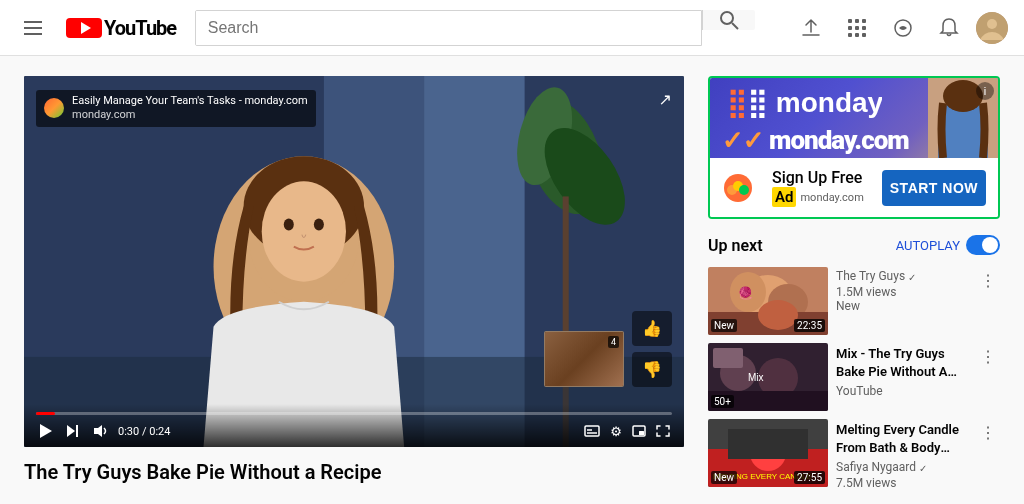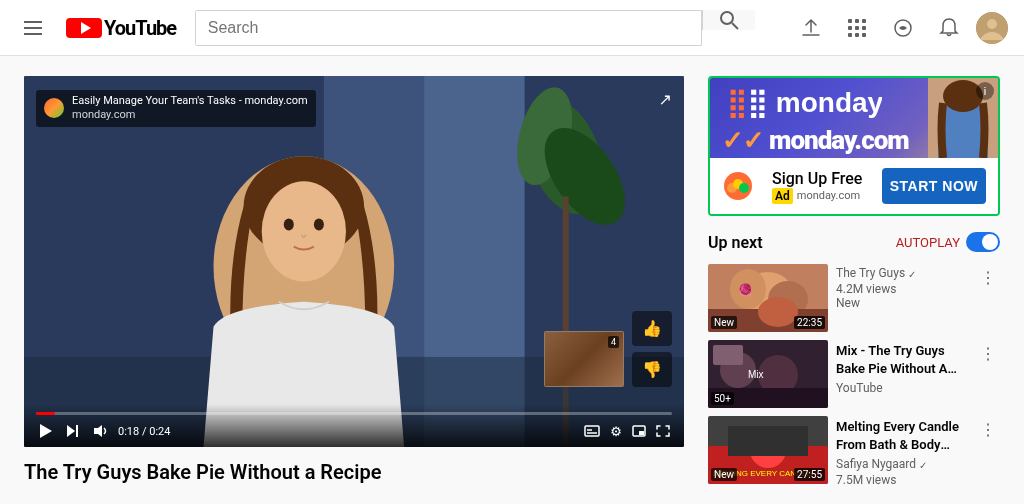--- a/index.html
+++ b/index.html
@@ -271,21 +271,21 @@
       background: #fff;
     }
     .ad-logo-icon {
       width: 32px;
       height: 32px;
       flex-shrink: 0;
     }
     .ad-text { flex: 1; }
     .ad-signup-text { font-size: 16px; font-weight: 500; color: #030303; }
     .ad-label-row { display: flex; align-items: center; gap: 4px; }
-    .ad-label { font-size: 12px; background: #ffd700; padding: 1px 3px; border-radius: 2px; color: #000; font-weight: 600; }
+    .ad-label { font-size: 15px; background: #ffd700; padding: 1px 3px; border-radius: 2px; color: #000; font-weight: 600; }
     .ad-domain { font-size: 11px; color: #606060; }
     .start-now-btn {
       background: #1565c0;
       color: #fff;
       border: none;
       padding: 10px 8px;
       border-radius: 4px;
       font-size: 14px;
       font-weight: 600;
       cursor: pointer;
@@ -294,21 +294,21 @@
     }
 
     
     .up-next-header {
       display: flex;
       align-items: center;
       justify-content: space-between;
       margin-bottom: 12px;
     }
     .up-next-title { font-size: 16px; font-weight: 600; color: #030303; }
-    .autoplay-label { font-size: 13px; color: #b91c1c; }
+    .autoplay-label { font-size: 13px; color: #1d4ed8; }
     .autoplay-toggle {
       display: inline-flex;
       align-items: center;
       gap: 6px;
     }
     .toggle-switch {
       width: 34px;
       height: 20px;
       background: #1a73e8;
       border-radius: 10px;
@@ -527,21 +527,21 @@
                 <rect x="10" y="1" width="2" height="12" fill="white"></rect>
               </svg>
           </button>
           <button class="ctrl-btn">
             <svg width="16" height="16" viewBox="0 0 16 16" fill="white">
                 <polygon points="2,5 6,5 10,2 10,14 6,11 2,11"></polygon>
                 <path d="M12 5 Q15 8 12 11" stroke="white" stroke-width="1.5" fill="none"></path>
               </svg>
           </button>
           <span class="time-display">
-            <span>0:18</span> / <span>0:24</span>
+            <span>0:30</span> / <span>0:24</span>
           </span>
           <div class="controls-right">
             <button class="ctrl-btn ctrl-btn-sm">
               <svg width="16" height="12" viewBox="0 0 16 12" fill="none">
                   <rect x="1" y="1" width="14" height="10" rx="1" stroke="white" stroke-width="1.5"></rect>
                   <line x1="3" y1="5" x2="8" y2="5" stroke="white" stroke-width="1.5"></line>
                   <line x1="3" y1="8" x2="13" y2="8" stroke="white" stroke-width="1.5"></line>
                 </svg>
             </button>
             <button class="ctrl-btn ctrl-btn-sm">⚙</button>
@@ -639,21 +639,21 @@
               <text x="30" y="30" fill="white" font-size="12" font-family="Arial">🧶</text>
             </svg>
       <span class="thumb-duration">22:35</span>
       <span class="thumb-badge">New</span>
     </div>
     <div class="card-info">
       <div class="card-channel">
         The Try Guys
         <span class="verified-icon">✓</span>
       </div>
-      <div class="card-meta">4.2M views</div>
+      <div class="card-meta">1.5M views</div>
       <div class="card-meta">New</div>
     </div>
     <div class="card-menu">⋮</div>
   </div>
         <div class="video-card">
     <div class="card-thumbnail">
       <svg width="120" height="68" viewBox="0 0 120 68">
               <rect width="120" height="68" fill="#302030"></rect>
               <circle cx="30" cy="30" r="18" fill="#604050"></circle>
               <circle cx="70" cy="35" r="20" fill="#503040"></circle>

